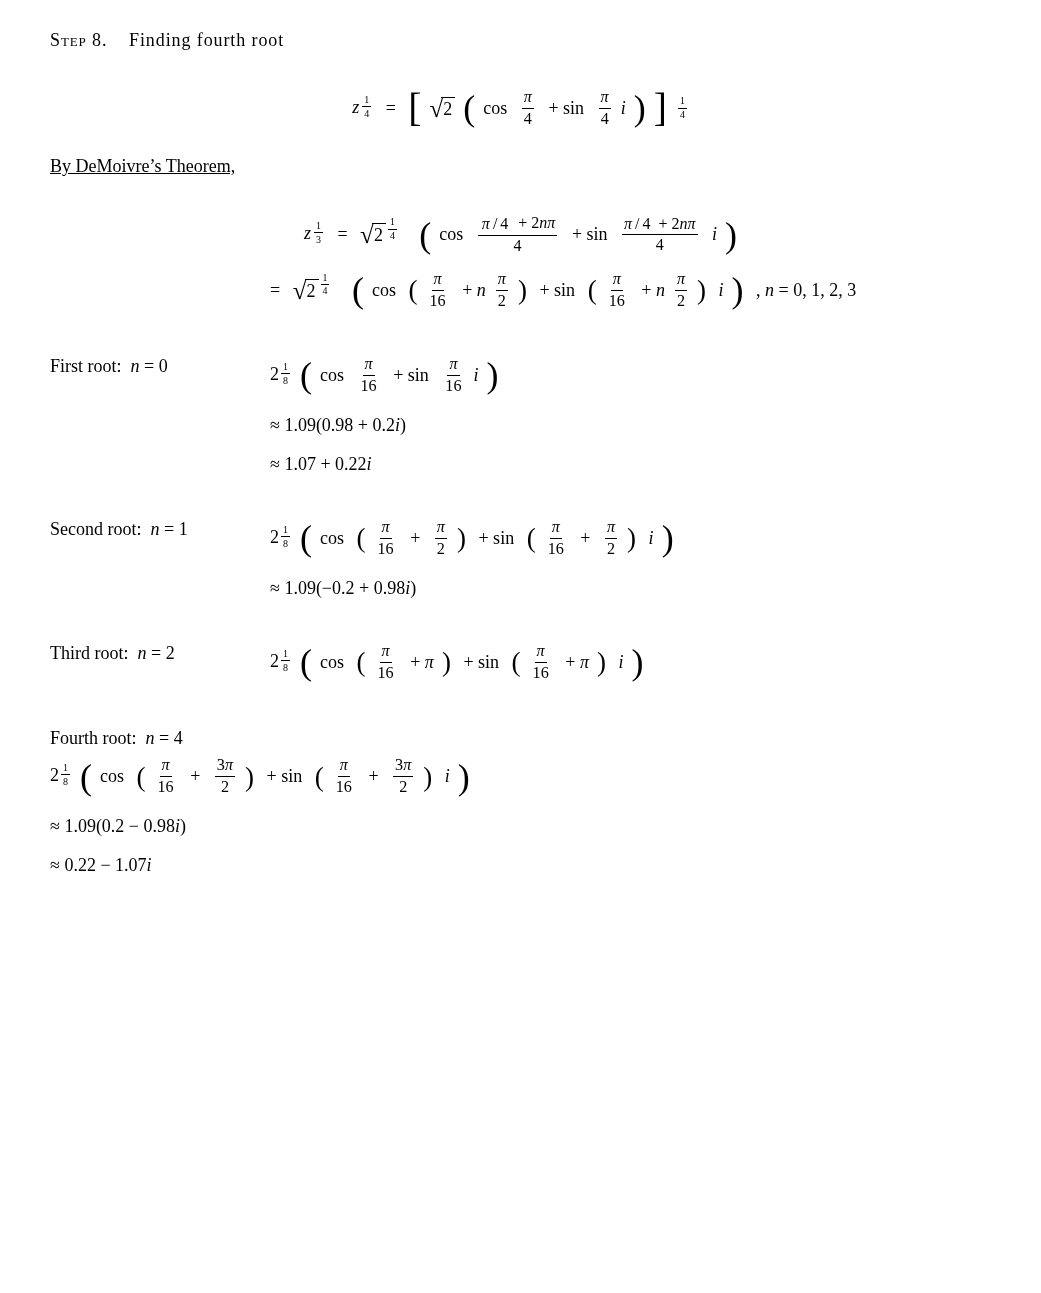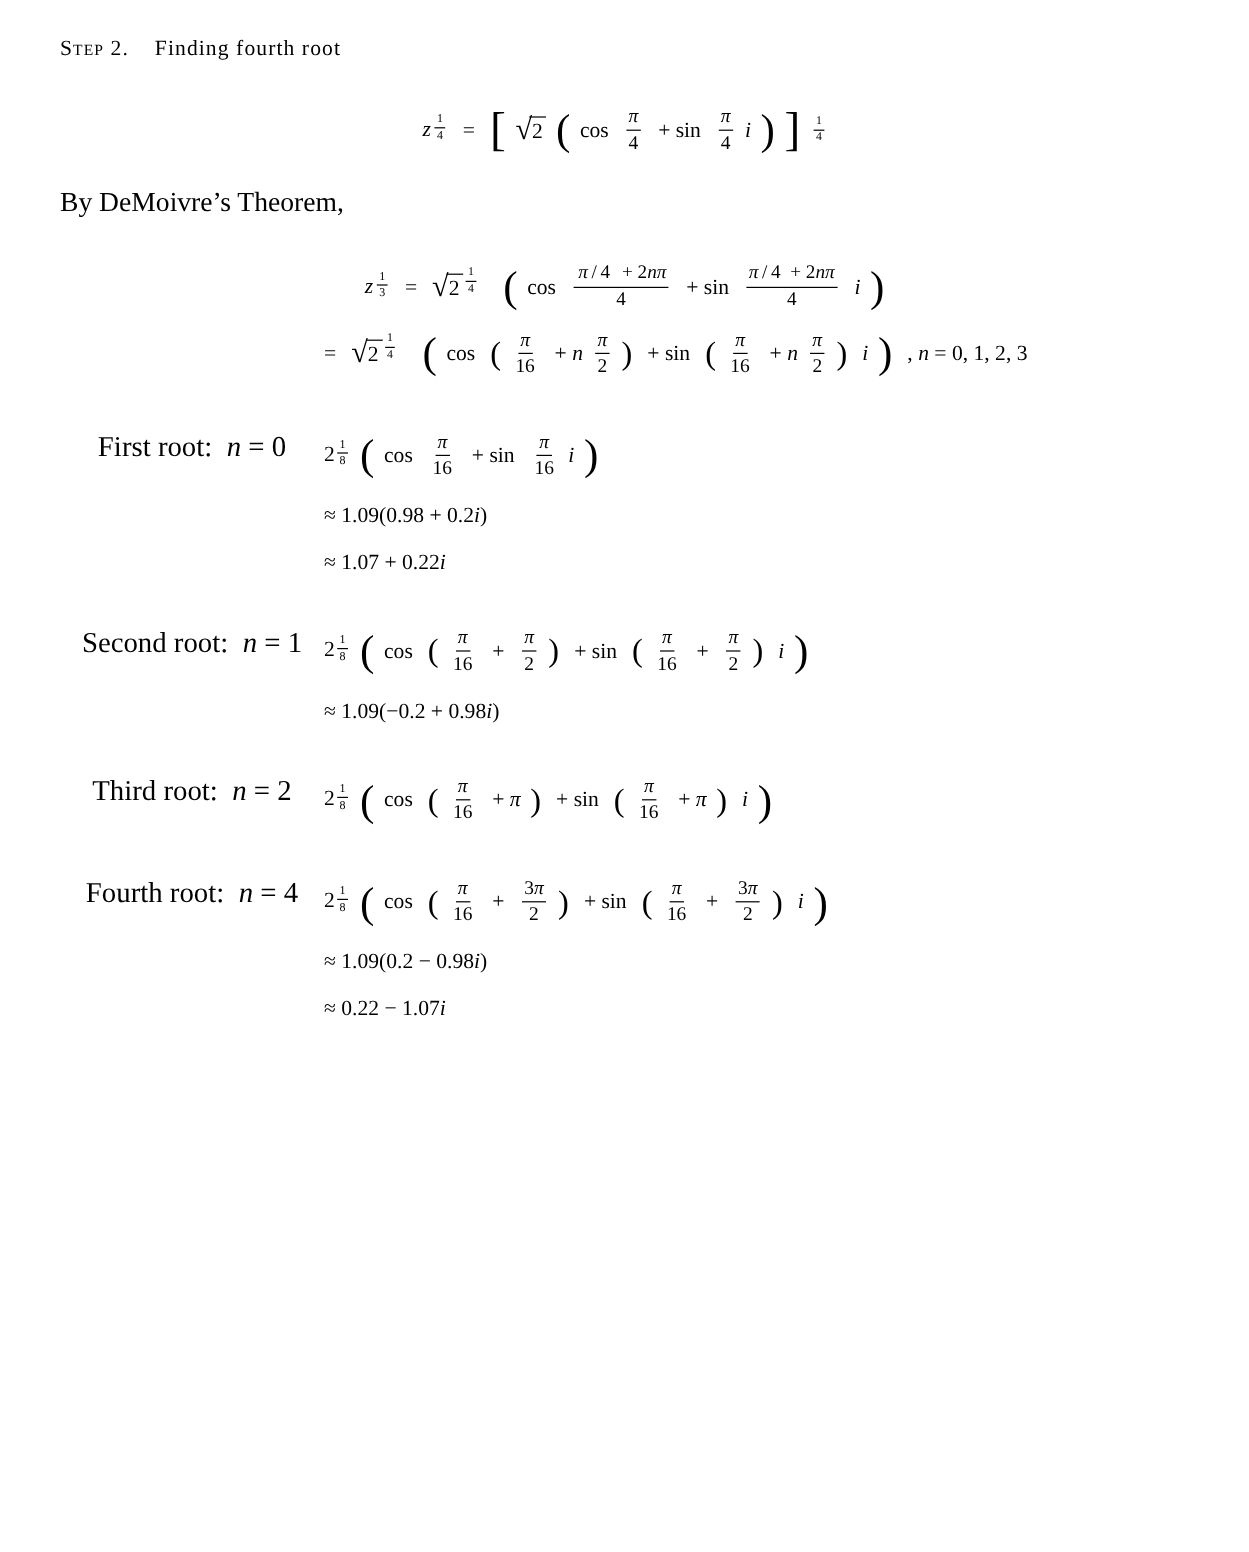--- a/index.html
+++ b/index.html
@@ -25,21 +25,22 @@
       letter-spacing: 0.05em;
     }
 
     .step-heading .step-label {
       font-variant: small-caps;
       font-size: 18px;
     }
 
     .text-block {
       margin: 20px 0;
-      font-size: 23px;
+      font-size: 18px;
+      text-decoration: underline;
     }
 
     
     .math-display {
       display: flex;
       justify-content: center;
       align-items: center;
       margin: 20px 0;
     }
 
@@ -116,23 +117,22 @@
 
     .root-section {
       display: flex;
       align-items: flex-start;
       margin: 20px 0 30px 0;
       gap: 0;
     }
 
     .root-label {
       min-width: 220px;
-      font-size: 24px;
+      font-size: 18px;
       padding-top: 8px;
-      text-align: center;
     }
 
     .root-math {
       display: flex;
       flex-direction: column;
       gap: 6px;
     }
 
     .root-math .eq-line {
       justify-content: flex-start;
@@ -199,21 +199,21 @@
     .sqrt2-power {
       display: inline-flex;
       align-items: flex-start;
       vertical-align: middle;
     }
   </style>
 </head>
 <body>
 
 <div class="step-heading">
-  <span class="step-label">Step 2.</span>
+  <span class="step-label">Step 8.</span>
   &nbsp;&nbsp;
   <span>Finding fourth root</span>
 </div>
 
 <div class="math-display">
   <div class="eq-line">
 
     <span class="z-power">
       <span class="z-base italic">z</span>
       <span class="z-exp">
@@ -514,21 +514,21 @@
       <span>&nbsp;+&nbsp;<i>π</i></span>
       <span class="med-paren">)</span>
       <span>&nbsp;<i>i</i></span>
       <span class="big-paren">)</span>
     </div>
 
 
   </div>
 </div>
 
-<div class="root-section" style="margin-top: 30px;">
+<div class="root-section" style="margin-top: 30px; flex-direction: column;">
   <div class="root-label">
     Fourth root:&nbsp;&nbsp;<i>n</i> = 4
   </div>
   <div class="root-math">
 
     <div class="eq-line">
       <span class="two-power">
         <span class="two-base">2</span>
         <span class="two-exp">
           <span class="frac">

